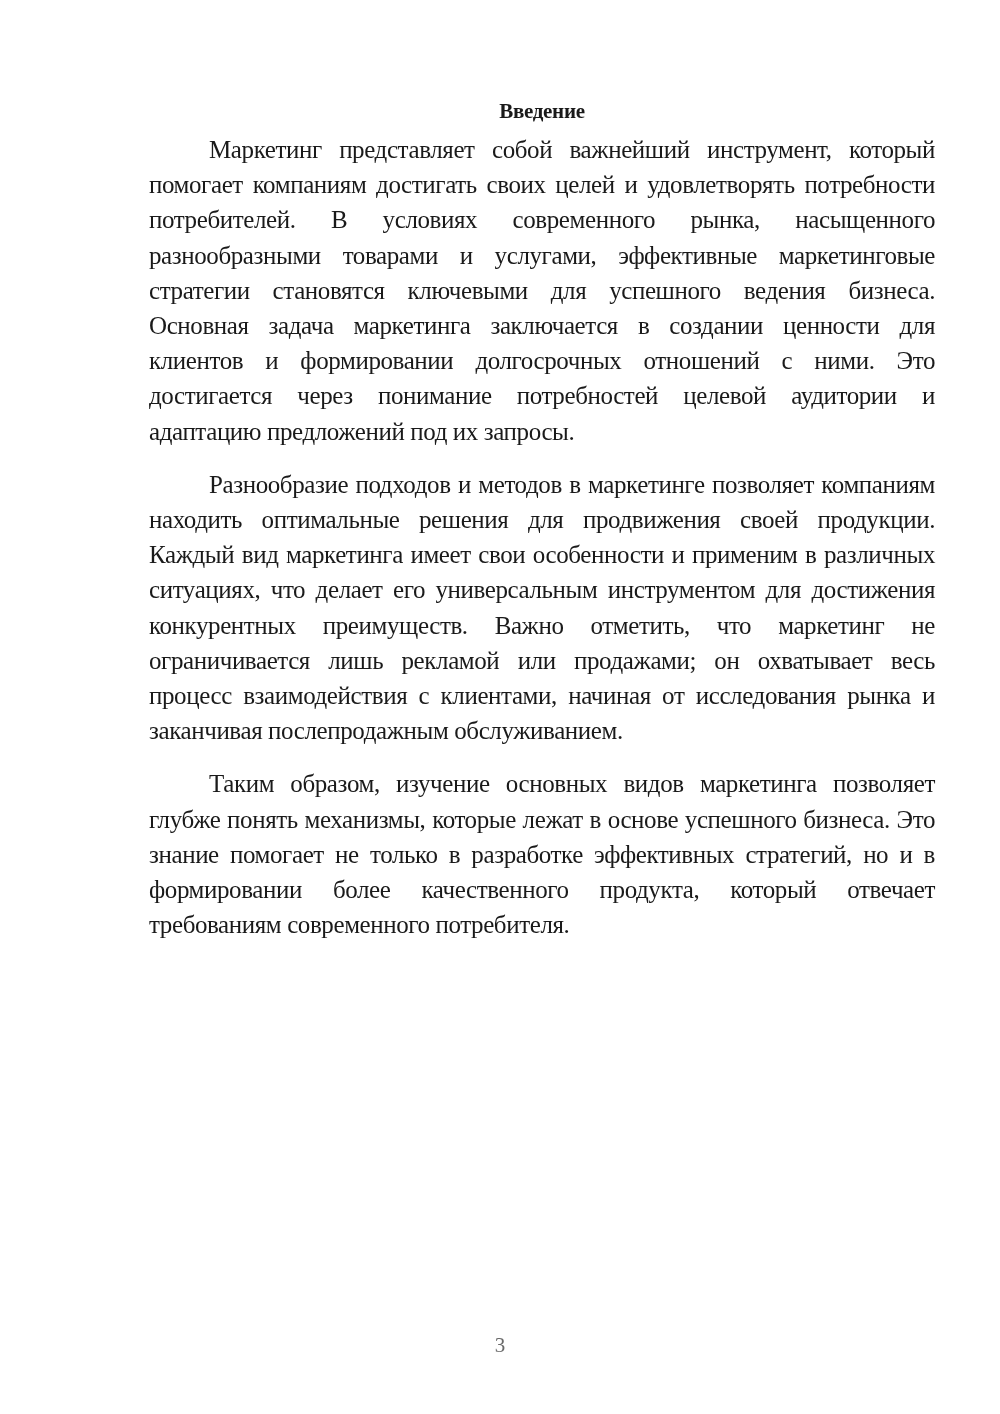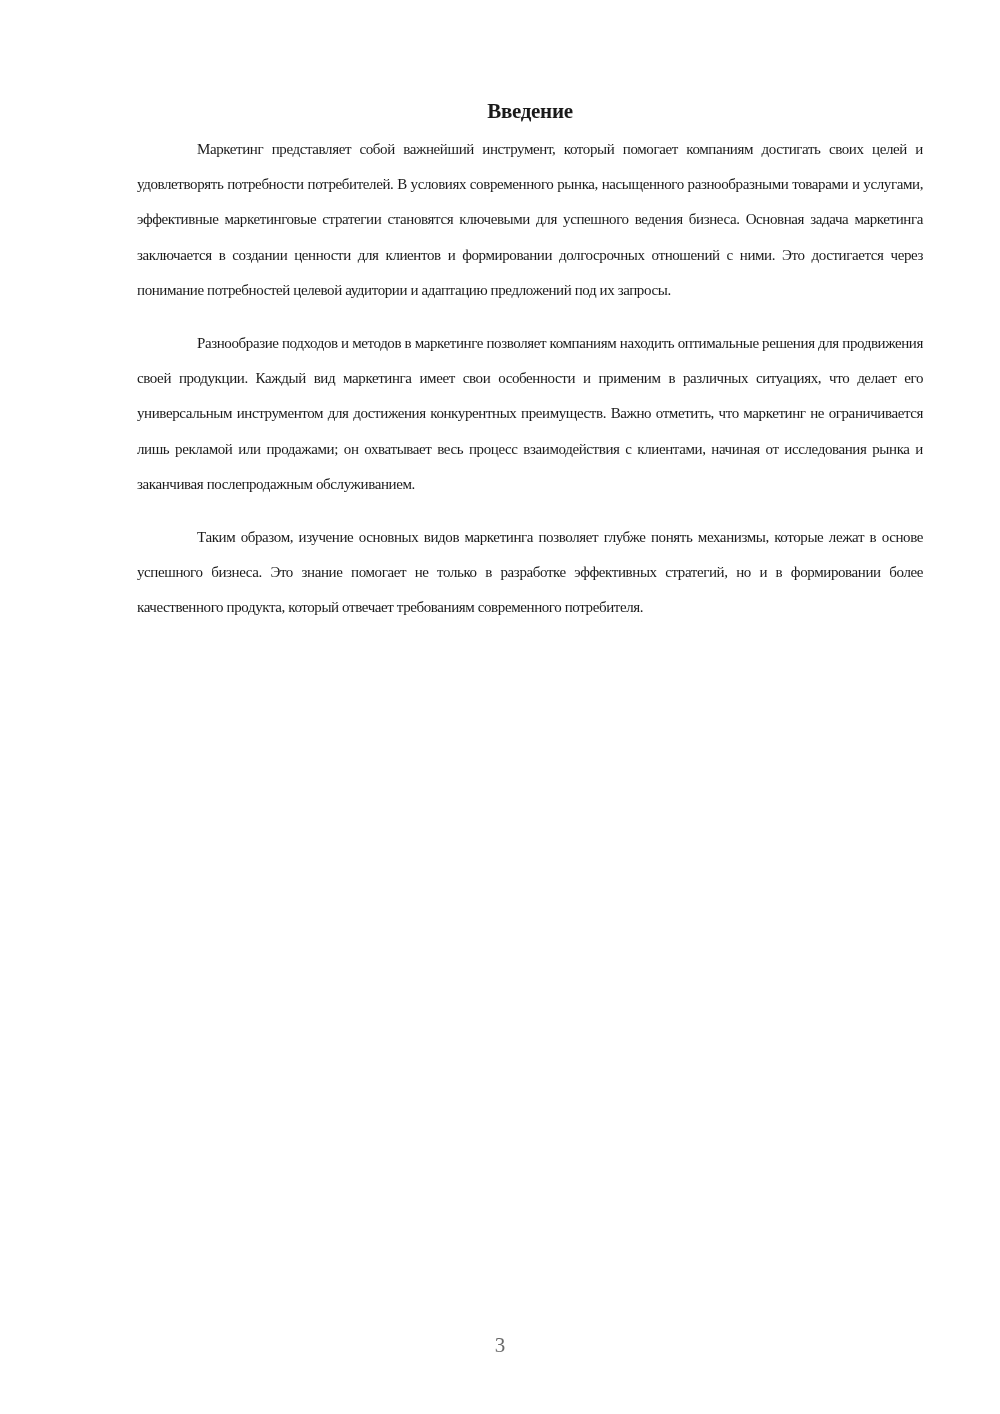--- a/index.html
+++ b/index.html
@@ -10,36 +10,36 @@
     body {
       width: 1000px;
       height: 1414px;
       position: relative;
       overflow: hidden;
       font-family: "Liberation Serif", "DejaVu Serif", serif;
       color: #1a1a1a;
     }
     .page {
       position: absolute;
-      left: 137px;
+      left: 149px;
       top: 96px;
       width: 786px;
     }
     .heading {
       text-align: center;
       font-weight: bold;
       font-size: 21px;
       line-height: 30px;
       margin: 0 0 6px 0;
       letter-spacing: -0.3px;
     }
     .para {
       text-align: justify;
       text-indent: 60px;
-      font-size: 15px;
+      font-size: 25px;
       line-height: 35.2px;
       margin: 0 0 18px 0;
       letter-spacing: -0.4px;
       word-spacing: 0px;
     }
     .page-number {
       position: absolute;
       left: 0;
       width: 1000px;
       top: 1333px;

